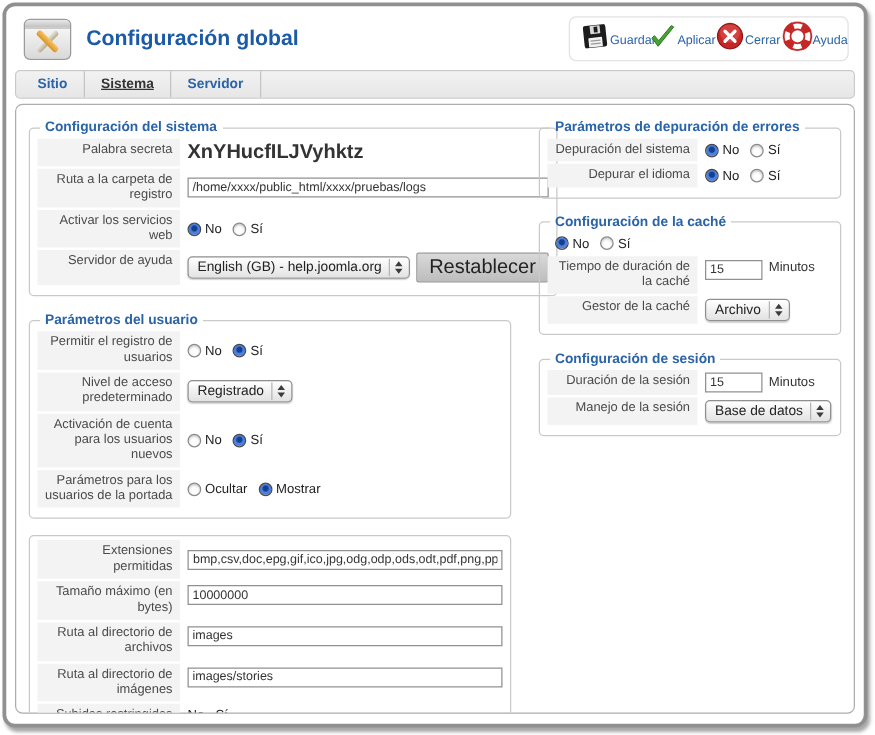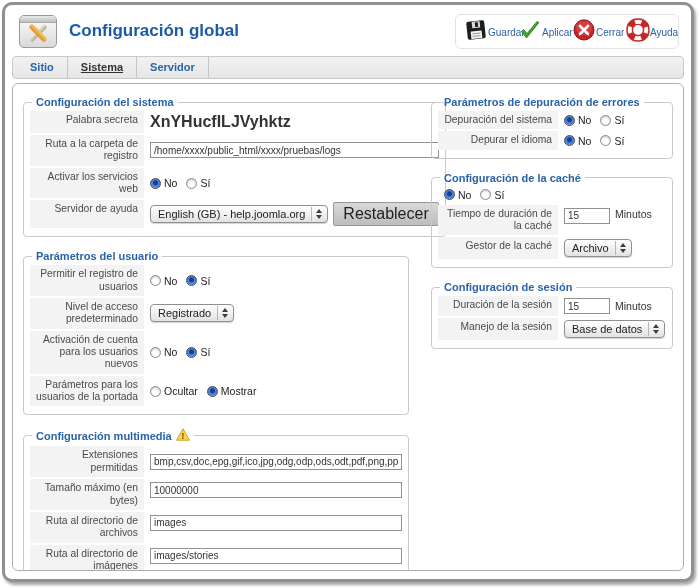--- a/index.html
+++ b/index.html
@@ -256,29 +256,20 @@
               <span class="ropt">
                   <span class="radio checked"></span>
                   <span>Mostrar</span>
                 </span>
             </span>
           </div>
         </div>
       </fieldset>
 
       <fieldset>
-        <legend>
-          <span>Configuración multimedia</span>
-          <span>
-            <svg width="14" height="13" viewBox="0 0 14 13">
-              <path d="M7 0.8 L13.4 12.2 L0.6 12.2 Z" fill="#ffd24d" stroke="#c9a227" stroke-width="1"></path>
-              <text x="7" y="10.6" font-size="8.5" font-weight="bold" fill="#6b4e00" text-anchor="middle">!</text>
-            </svg>
-          </span>
-        </legend>
 
         <div class="row">
           <div class="lbl">Extensiones permitidas</div>
           <div class="val">
               <input class="txt w-full" value="bmp,csv,doc,epg,gif,ico,jpg,odg,odp,ods,odt,pdf,png,ppt,swf,txt," style="">
             </div>
         </div>
 
         <div class="row">
           <div class="lbl">Tamaño máximo (en bytes)</div>

